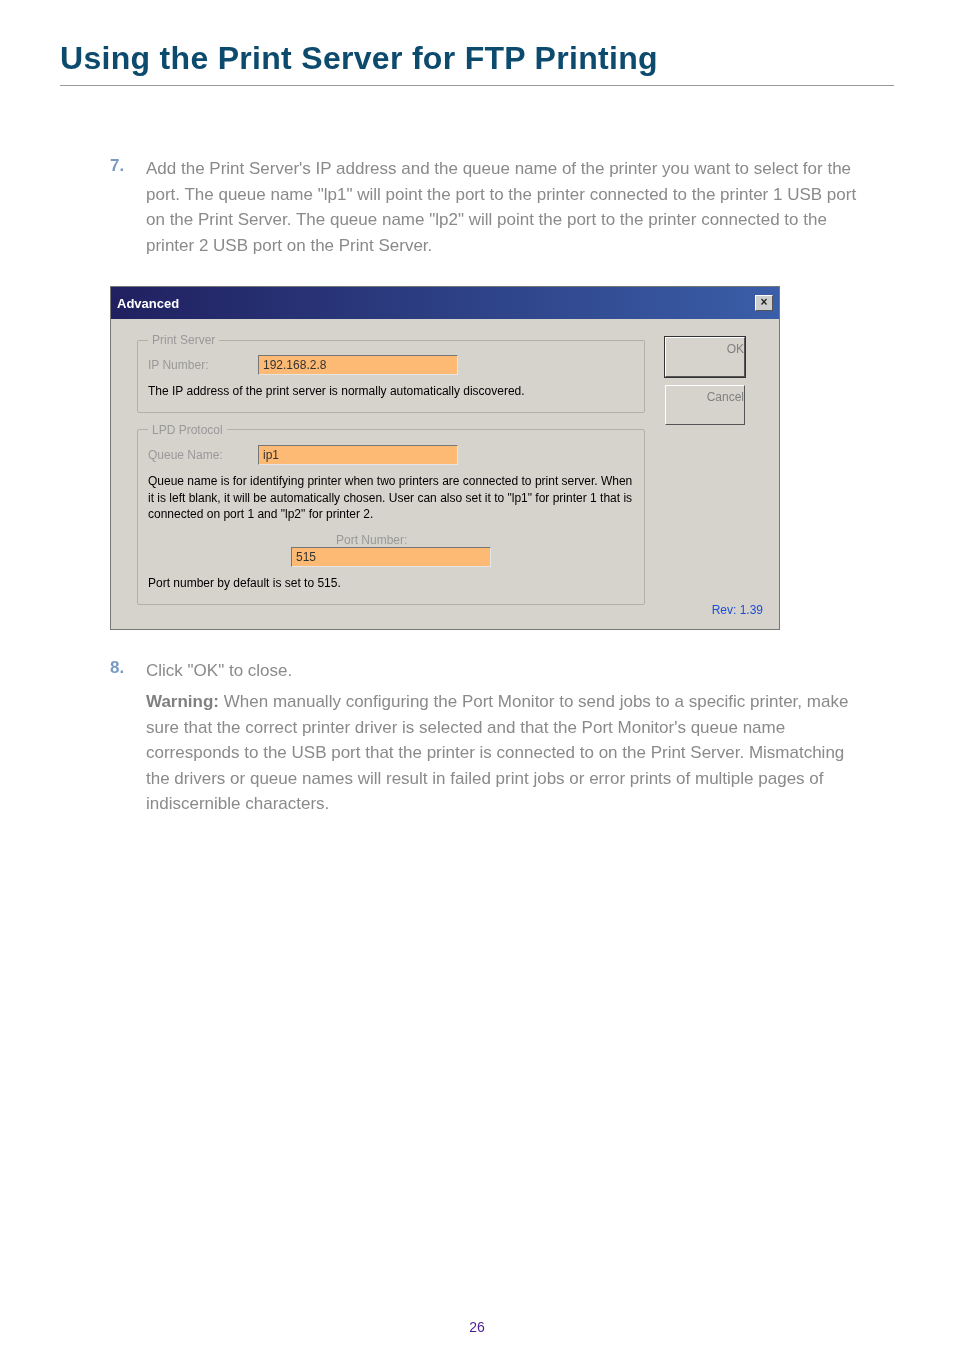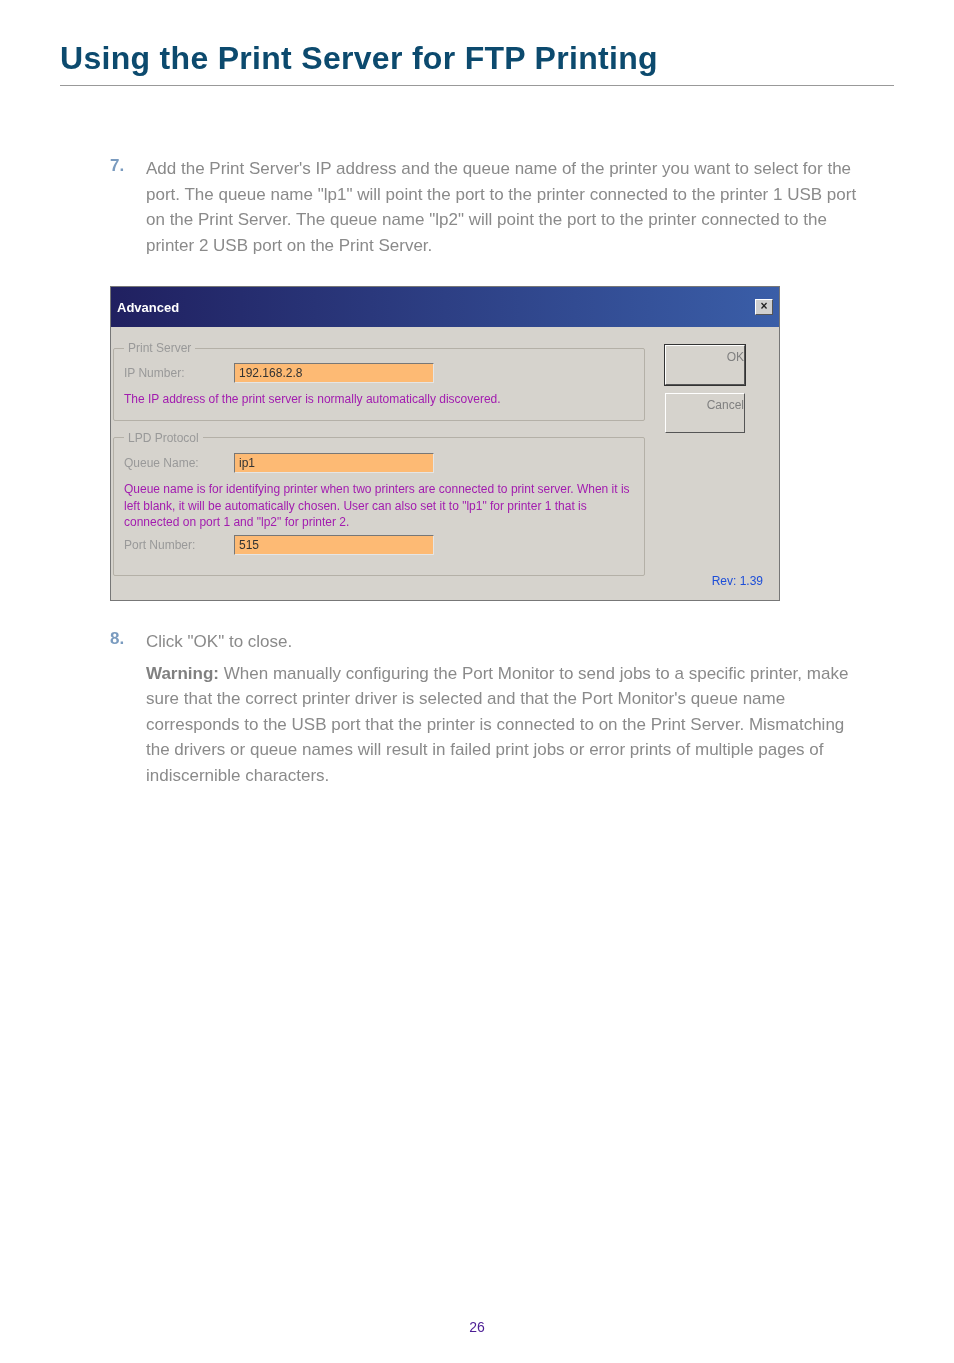--- a/index.html
+++ b/index.html
@@ -53,21 +53,21 @@
 
   
   .dialog {
     width: 670px;
     margin: 28px 0 28px 50px;
     border: 1px solid #777;
     background: #d6d3cd;
     position: relative;
   }
   .titlebar {
-    height: 40px;
+    height: 32px;
     background: linear-gradient(to right, #202060, #3a5ea8);
     color: #fff;
     font-weight: bold;
     font-size: 13px;
     padding: 3px 6px;
     display: flex;
     justify-content: space-between;
     align-items: center;
     font-family: Tahoma, Arial, sans-serif;
   }
@@ -79,21 +79,21 @@
     border-left: 1px solid #fff;
     border-right: 1px solid #555;
     border-bottom: 1px solid #555;
     font-size: 12px;
     line-height: 12px;
     text-align: center;
     color: #222;
     font-weight: bold;
   }
   .dialog-body {
-    padding: 14px 14px 14px 2px;
+    padding: 14px 14px 14px 26px;
     font-family: Tahoma, Arial, sans-serif;
     font-size: 12px;
     color: #808080;
     display: flex;
     gap: 20px;
   }
   .left-col { flex: 1; }
   .right-col { width: 100px; padding-top: 4px; text-align: left; }
   fieldset.group {
     border: 1px solid #b4b0a7;
@@ -114,21 +114,21 @@
     border-left: 1px solid #777;
     border-right: 1px solid #e5e5e5;
     border-bottom: 1px solid #e5e5e5;
     font-family: Tahoma, Arial, sans-serif;
     font-size: 12px;
     color: #333;
     padding: 2px 4px;
     height: 20px;
     width: 200px;
   }
-  .note { color: #a21caf; font-size: 12px; line-height: 1.4; }
+  .note { color: #000000; font-size: 12px; line-height: 1.4; }
   .dlg-btn {
     display: block;
     width: 80px; height: 40px;
     margin-bottom: 8px;
     background: #d6d3cd;
     border-top: 1.5px solid #fff;
     border-left: 1.5px solid #fff;
     border-right: 1.5px solid #555;
     border-bottom: 1.5px solid #555;
     color: #808080;
@@ -181,24 +181,25 @@
           <div class="note">The IP address of the print server is normally automatically discovered.</div>
         </fieldset>
 
         <fieldset class="group">
           <legend>LPD Protocol</legend>
           <div class="fld-row">
             <div class="fld-label">Queue Name:</div>
             <input class="txt-input" value="ip1" style="">
           </div>
           <div class="note">Queue name is for identifying printer when two printers are connected to print server. When it is left blank, it will be automatically chosen. User can also set it to "lp1" for printer 1 that is connected on port 1 and "lp2" for printer 2.</div>
-          <div class="fld-row" style="margin-top:4px;">
+          <div class="fld-row" style="margin-top:10px;flex-direction:column;">
             <div class="fld-label">Port Number:</div>
             <input class="txt-input" value="515" style="">
           </div>
+          <div class="note">Port number by default is set to 515.</div>
         </fieldset>
       </div>
       <div class="right-col">
         <div class="dlg-btn default">OK</div>
         <div class="dlg-btn">Cancel</div>
       </div>
     </div>
     <div class="rev">Rev: 1.39</div>
   </div>
 

